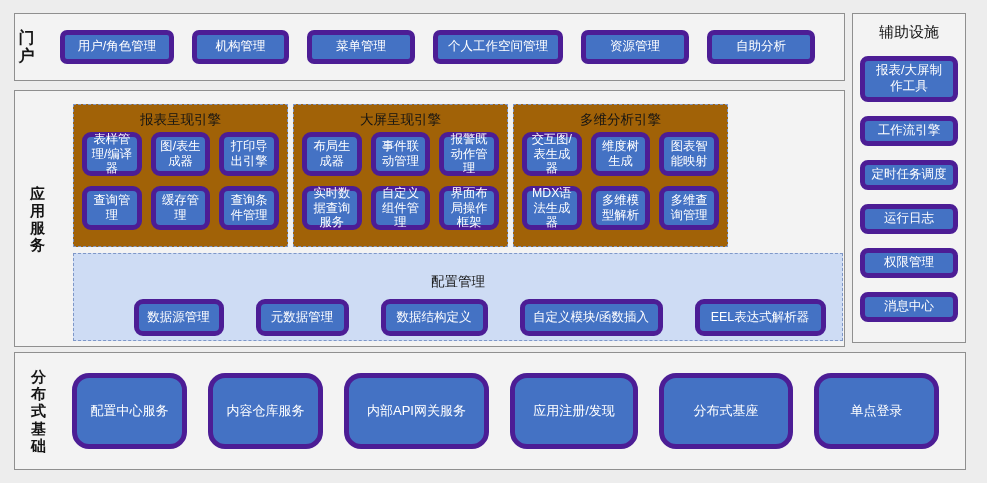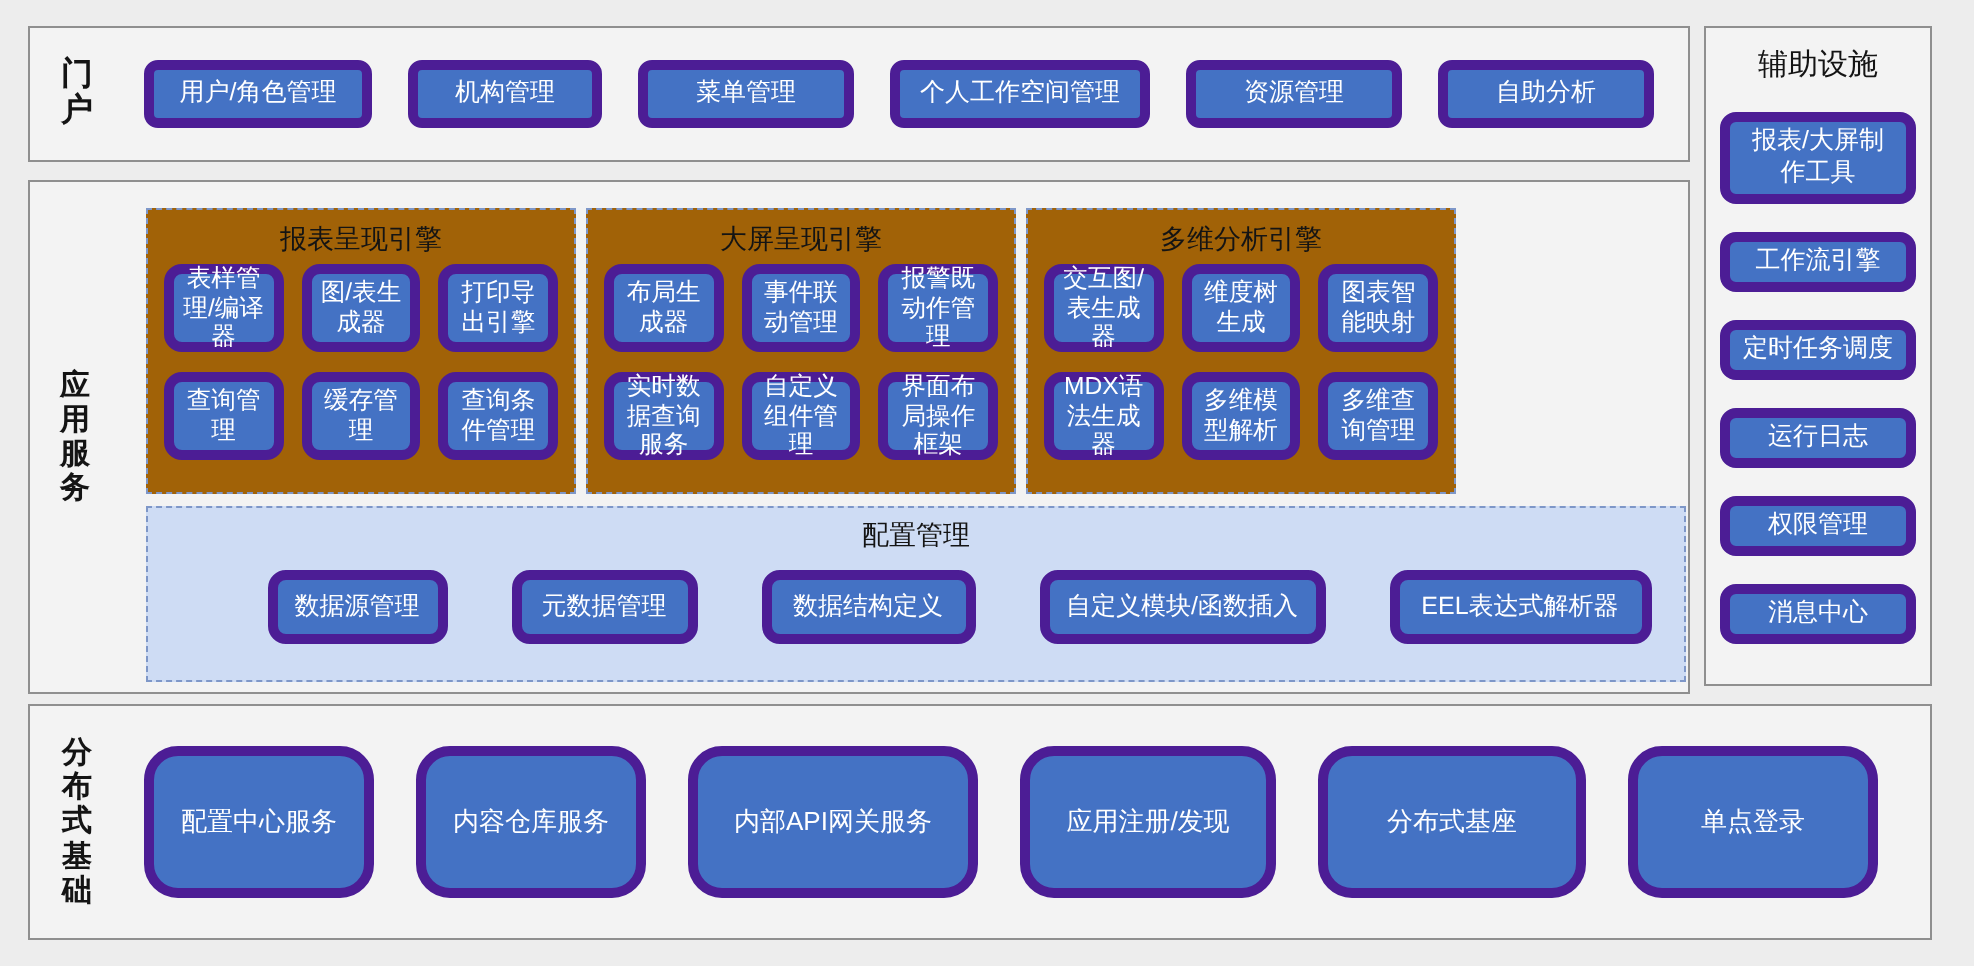--- a/index.html
+++ b/index.html
@@ -17,39 +17,39 @@
     font-weight:bold; color:#141414; font-size:15px; line-height:1.15;
     width:17px; word-break:break-all; text-align:center; flex:0 0 auto;
   }
   .btn {
     background:#4472C4; border:5px solid #4c1d95; color:#FFFFFF;
     display:flex; align-items:center; justify-content:center; text-align:center;
     box-sizing:border-box; flex:0 0 auto; line-height:1.25;
   }
   
   #portal { left:14px; top:13px; width:831px; height:68px; display:flex; align-items:center; }
-  #portal .vlabel { margin-left:15px; font-size:16px; }
+  #portal .vlabel { margin-left:3px; font-size:16px; }
   #portal .row { display:flex; align-items:center; gap:18px; margin-left:25px; }
   .btn-top { height:34px; border-radius:7px; font-size:12.5px; }
   
   #app { left:14px; top:90px; width:831px; height:257px; }
   #app .vlabel { position:absolute; left:14px; top:50%; transform:translateY(-50%); }
   .engines { position:absolute; left:58px; top:13px; display:flex; gap:5px; }
   .engine {
     width:215px; height:143px; background:#a16207; border:1px dashed #7E97C8;
     box-sizing:border-box; padding:2px 7px 12px 7px;
   }
   .engine-title { text-align:center; font-size:13.5px; color:#141414; height:25px; line-height:25px; }
   .engine-grid { display:grid; grid-template-columns:repeat(3,1fr); gap:10px 9px; padding:0 1px; }
   .btn-cell { height:44px; border-radius:9px; font-size:12.3px; line-height:1.2; padding:1px 2px; flex:none; }
   .config {
     position:absolute; left:58px; top:162px; width:770px; height:88px;
     background:#CEDCF4; border:1px dashed #7E97C8; box-sizing:border-box;
   }
-  .config-title { text-align:center; font-size:13.5px; color:#141414; height:24px; line-height:24px; margin-top:2px; }
+  .config-title { text-align:center; font-size:13.5px; color:#141414; height:24px; line-height:24px; margin-top:16px; }
   .config-row { display:flex; justify-content:center; align-items:center; gap:32px; margin-top:5px;padding-left:43px; }
   .btn-cfg { height:37px; border-radius:9px; font-size:12.5px; }
   
   #dist { left:14px; top:352px; width:952px; height:118px; display:flex; align-items:center; }
   #dist .vlabel { margin-left:15px; }
   #dist .row { display:flex; align-items:center; gap:21px; margin-left:25px; }
   .btn-lg { height:76px; border-radius:17px; font-size:13px; }
   
   #aux { left:852px; top:13px; width:114px; height:330px; display:flex; flex-direction:column; align-items:center; }
   .aux-title { font-weight:normal; font-size:15px; color:#141414; margin-top:9px; }

